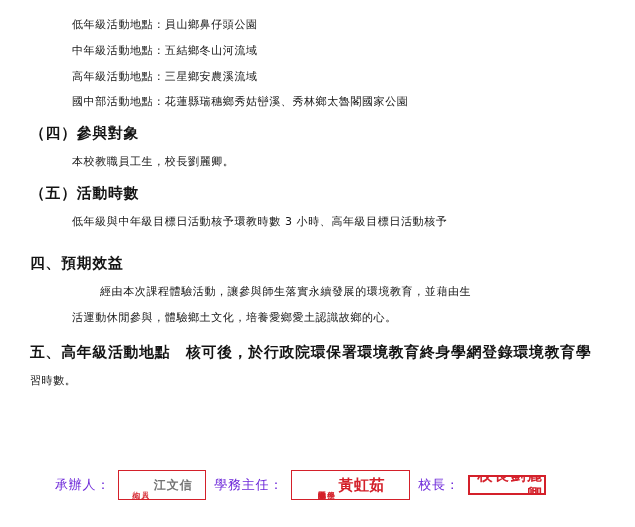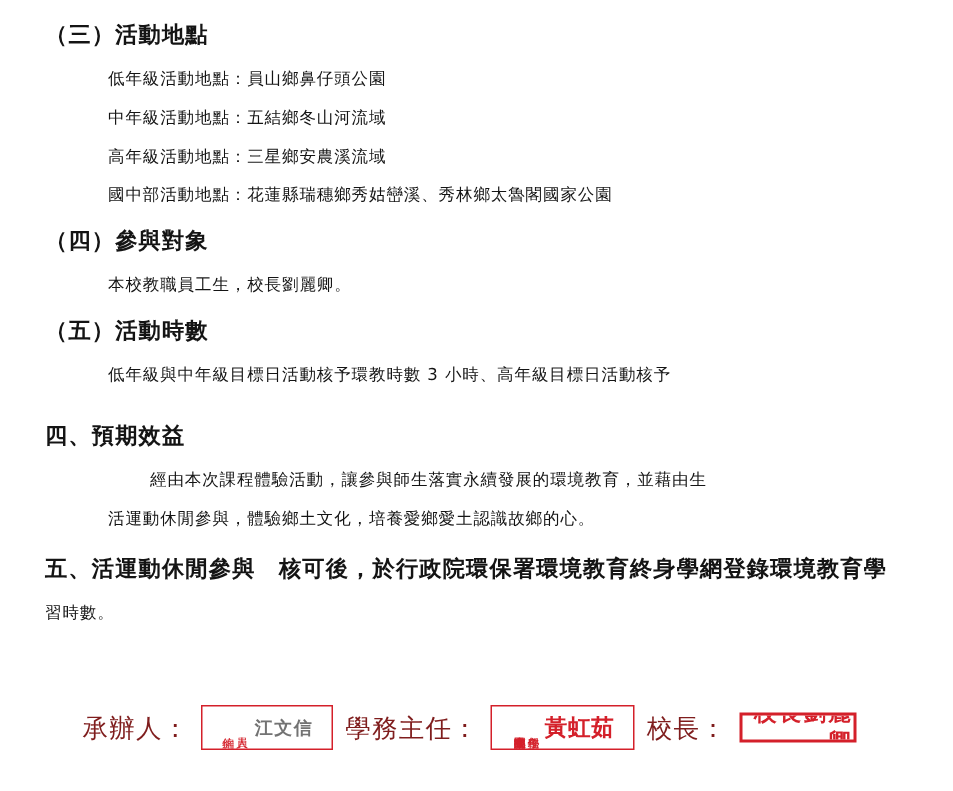--- a/index.html
+++ b/index.html
@@ -51,23 +51,23 @@
     left: 0;
     right: 0;
     bottom: 14px;
     height: 56px;
     display: flex;
     align-items: center;
     padding-left: 55px;
     box-sizing: border-box;
   }
   .sig-label {
-    font-size: 17px;
+    font-size: 13px;
     letter-spacing: 0.8px;
-    color: #7f1d1d;
+    color: #6d28d9;
     white-space: nowrap;
   }
   .stamp {
     position: relative;
     display: inline-flex;
     align-items: center;
     justify-content: center;
     border: 1.6px solid #d4202a;
     color: #d4202a;
     margin: 0 8px;
@@ -109,21 +109,21 @@
   }
   .stamp-name-sm {
     font-size: 15px;
     font-family: "DejaVu Serif", "Liberation Serif", serif;
     font-weight: 700;
     letter-spacing: 0.5px;
     color: #d4202a;
     padding: 0 2px;
   }
   #stamp-handler { width: 88px; height: 30px; }
-  #stamp-affairs { width: 96px; height: 30px; }
+  #stamp-affairs { width: 119px; height: 30px; }
   #stamp-principal {
     width: 78px; height: 20px;
     border-width: 2.2px;
     text-align: right;
   }
   .stamp-principal-text {
     font-size: 15px;
     font-family: "DejaVu Serif", "Liberation Serif", serif;
     font-weight: 700;
     color: #d4202a;
@@ -137,21 +137,20 @@
   }
 </style>
 </head>
 <body>
 
 <div id="page">
   <div class="page-edge-left"></div>
 
   <div class="doc-body">
 
-    <div class="line heading blk">（三）活動地點</div>
     <div class="gap-sm"></div>
     <div class="line indent-1 blk">低年級活動地點：員山鄉鼻仔頭公園</div>
     <div class="gap-sm"></div>
     <div class="line indent-1 blk">中年級活動地點：五結鄉冬山河流域</div>
     <div class="gap-sm"></div>
     <div class="line indent-1 blk">高年級活動地點：三星鄉安農溪流域</div>
     <div class="gap-sm"></div>
     <div class="line indent-1 blk">國中部活動地點：花蓮縣瑞穗鄉秀姑巒溪、秀林鄉太魯閣國家公園</div>
 
     <div class="gap-sm"></div>
@@ -170,21 +169,21 @@
     <div class="gap-md"></div>
 
     <div class="line heading blk">四、預期效益</div>
     <div class="gap-sm"></div>
     <div class="line indent-para blk">經由本次課程體驗活動，讓參與師生落實永續發展的環境教育，並藉由生</div>
     <div class="gap-sm"></div>
     <div class="line indent-1 blk">活運動休閒參與，體驗鄉土文化，培養愛鄉愛土認識故鄉的心。</div>
 
     <div class="gap-md"></div>
 
-    <div class="line heading blk">五、活運動休閒參與　核可後，於行政院環保署環境教育終身學網登錄環境教育學</div>
+    <div class="line heading blk">五、高年級活動地點　核可後，於行政院環保署環境教育終身學網登錄環境教育學</div>
     <div class="gap-sm"></div>
     <div class="line blk">習時數。</div>
 
   </div>
 
   <div class="sig-row">
     <span class="sig-label">承辦人：</span>
 
     <span class="stamp" id="stamp-handler">
       <span class="stamp-inner">

